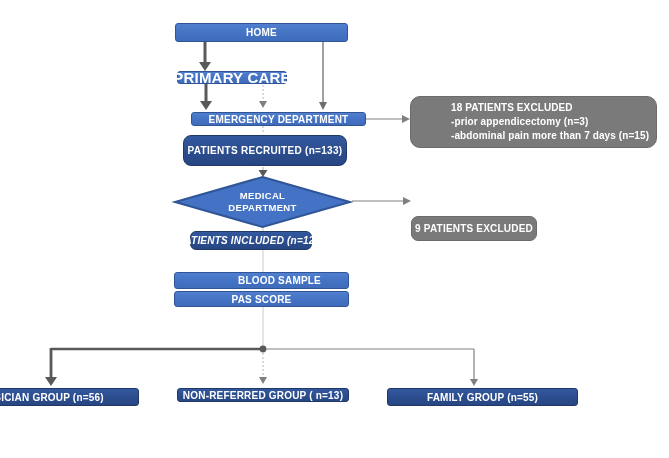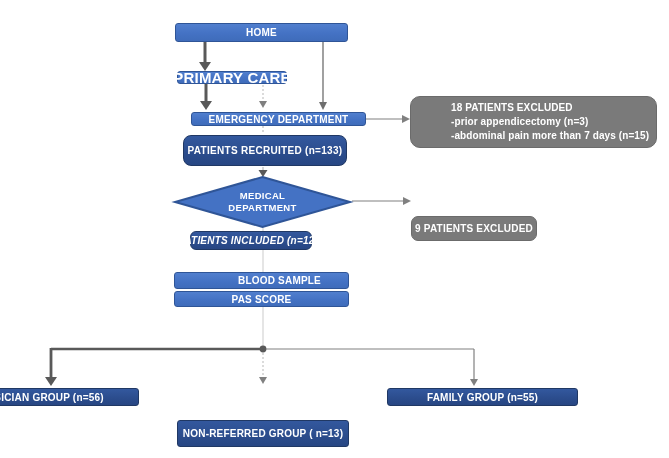--- a/index.html
+++ b/index.html
@@ -106,21 +106,21 @@
   </div>
 
   <div class="box dark fs10" style="left:190px;top:231px;width:122px;height:19px;border-radius:6px;font-style:italic;">PATIENTS INCLUDED (n=124)</div>
 
   <div class="box light fs10" style="left:174px;top:272px;width:175px;height:17px;padding-left:36px;">BLOOD SAMPLE</div>
 
   <div class="box light fs10" style="left:174px;top:291px;width:175px;height:16px;">PAS SCORE</div>
 
   <div class="box dark fs10" style="left:-62px;top:388px;width:201px;height:18px;border-radius:3px;">PHYSICIAN GROUP (n=56)</div>
 
-  <div class="box dark fs10" style="left:177px;top:388px;width:172px;height:27px;border-radius:3px;margin-top:32px;">NON-REFERRED GROUP ( n=13)</div>
+  <div class="box dark fs10" style="left:177px;top:388px;width:172px;height:14px;border-radius:3px;">NON-REFERRED GROUP ( n=13)</div>
 
   <div class="box dark fs10" style="left:387px;top:388px;width:191px;height:18px;border-radius:3px;">FAMILY GROUP (n=55)</div>
 
   <div class="grayb note-lines" style="left:410px;top:96px;width:247px;height:52px;border-radius:10px;padding-left:40px;">
     <span>18 PATIENTS EXCLUDED</span>
     <span>-prior appendicectomy (n=3)</span>
     <span>-abdominal pain more than 7 days (n=15)</span>
   </div>
 
   <div class="grayb box fs10" style="left:411px;top:188px;width:126px;height:25px;border-radius:7px;margin-top:28px;">9 PATIENTS EXCLUDED</div>

